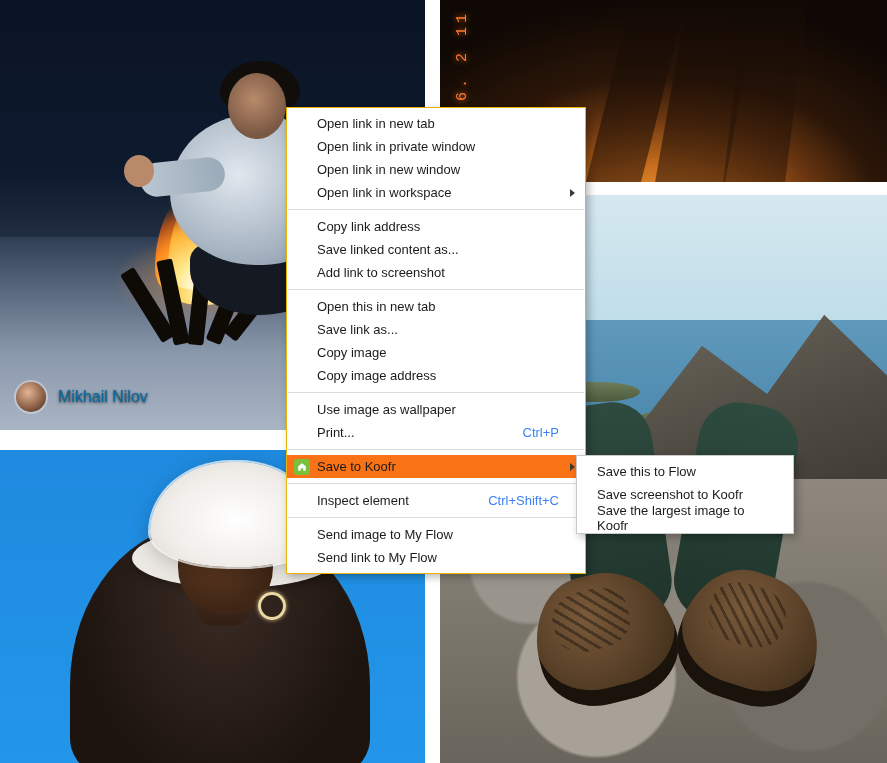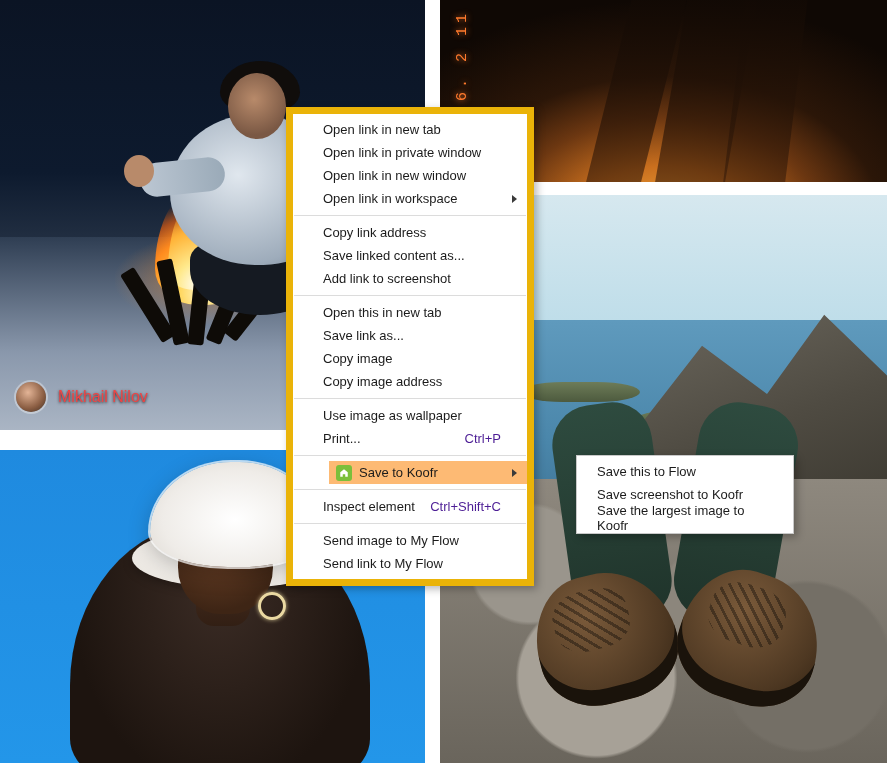--- a/index.html
+++ b/index.html
@@ -84,21 +84,21 @@
       position: absolute; left: -26px; top: 100px; width: 30px; height: 32px;
       background: #b88a6a; border-radius: 50%;
     }
     .p1-legs {
       position: absolute; left: 40px; top: 185px; width: 140px; height: 75px;
       background: #151a22; border-radius: 30px 30px 50% 50% / 20px 20px 60% 60%;
     }
     .p1-uploader {
       position: absolute; left: 16px; bottom: 18px;
       display: flex; align-items: center; gap: 12px;
-      color: #ef4444; text-shadow: 0 1px 3px rgba(0,0,0,0.8);
+      color: #0369a1; text-shadow: 0 1px 3px rgba(0,0,0,0.8);
       font-size: 16px;
     }
     .p1-avatar {
       width: 30px; height: 30px; border-radius: 50%;
       background: radial-gradient(circle at 40% 35%, #e3b496, #8a5d42 60%, #3a2b21);
       box-shadow: 0 0 0 2px rgba(255,255,255,0.35);
     }
 
     
     .p2-bg {
@@ -203,44 +203,44 @@
     .p4-boot::after{
       content:""; position:absolute; left:22px; top:14px; width:76px; height:60px;
       border-radius:40%;
       background: repeating-linear-gradient(45deg, rgba(0,0,0,0.35) 0 3px, transparent 3px 9px);
     }
 
     
     .menu {
       position: absolute;
       left: 286px; top: 107px;
-      width: 248px;
+      width: 300px;
       background: #ffffff;
-      border: 7px solid #eab308;
+      border: 1px solid #eab308;
       box-shadow: 3px 3px 8px rgba(0,0,0,0.28);
       padding: 4px 0;
       font-size: 13px;
       color: #1b1b1b;
     }
     .menu .item {
       position: relative;
       display: flex; align-items: center;
       height: 23px;
       padding: 0 26px 0 30px;
       white-space: nowrap;
       cursor: default;
     }
     .menu .item .shortcut {
-      margin-left: auto; color: #4c1d95;
+      margin-left: auto; color: #3b82f6;
     }
     .menu .item.has-sub::after {
       content: ""; position: absolute; right: 10px; top: 50%; transform: translateY(-50%);
       border-left: 5px solid #3a3a3a; border-top: 4px solid transparent; border-bottom: 4px solid transparent;
     }
-    .menu .item.highlight { background: #fdba74; margin-left: 36px; }
+    .menu .item.highlight { background: #f97316; }
     .menu .sep { height: 1px; margin: 5px 1px; background: #dcdcdc; }
     .menu .icon-slot {
       position: absolute; left: 7px; top: 50%; transform: translateY(-50%);
       width: 16px; height: 16px;
     }
     .koofr-icon {
       width: 16px; height: 16px; border-radius: 3px;
       background: #7bbf3b;
       display: flex; align-items: center; justify-content: center;
     }

